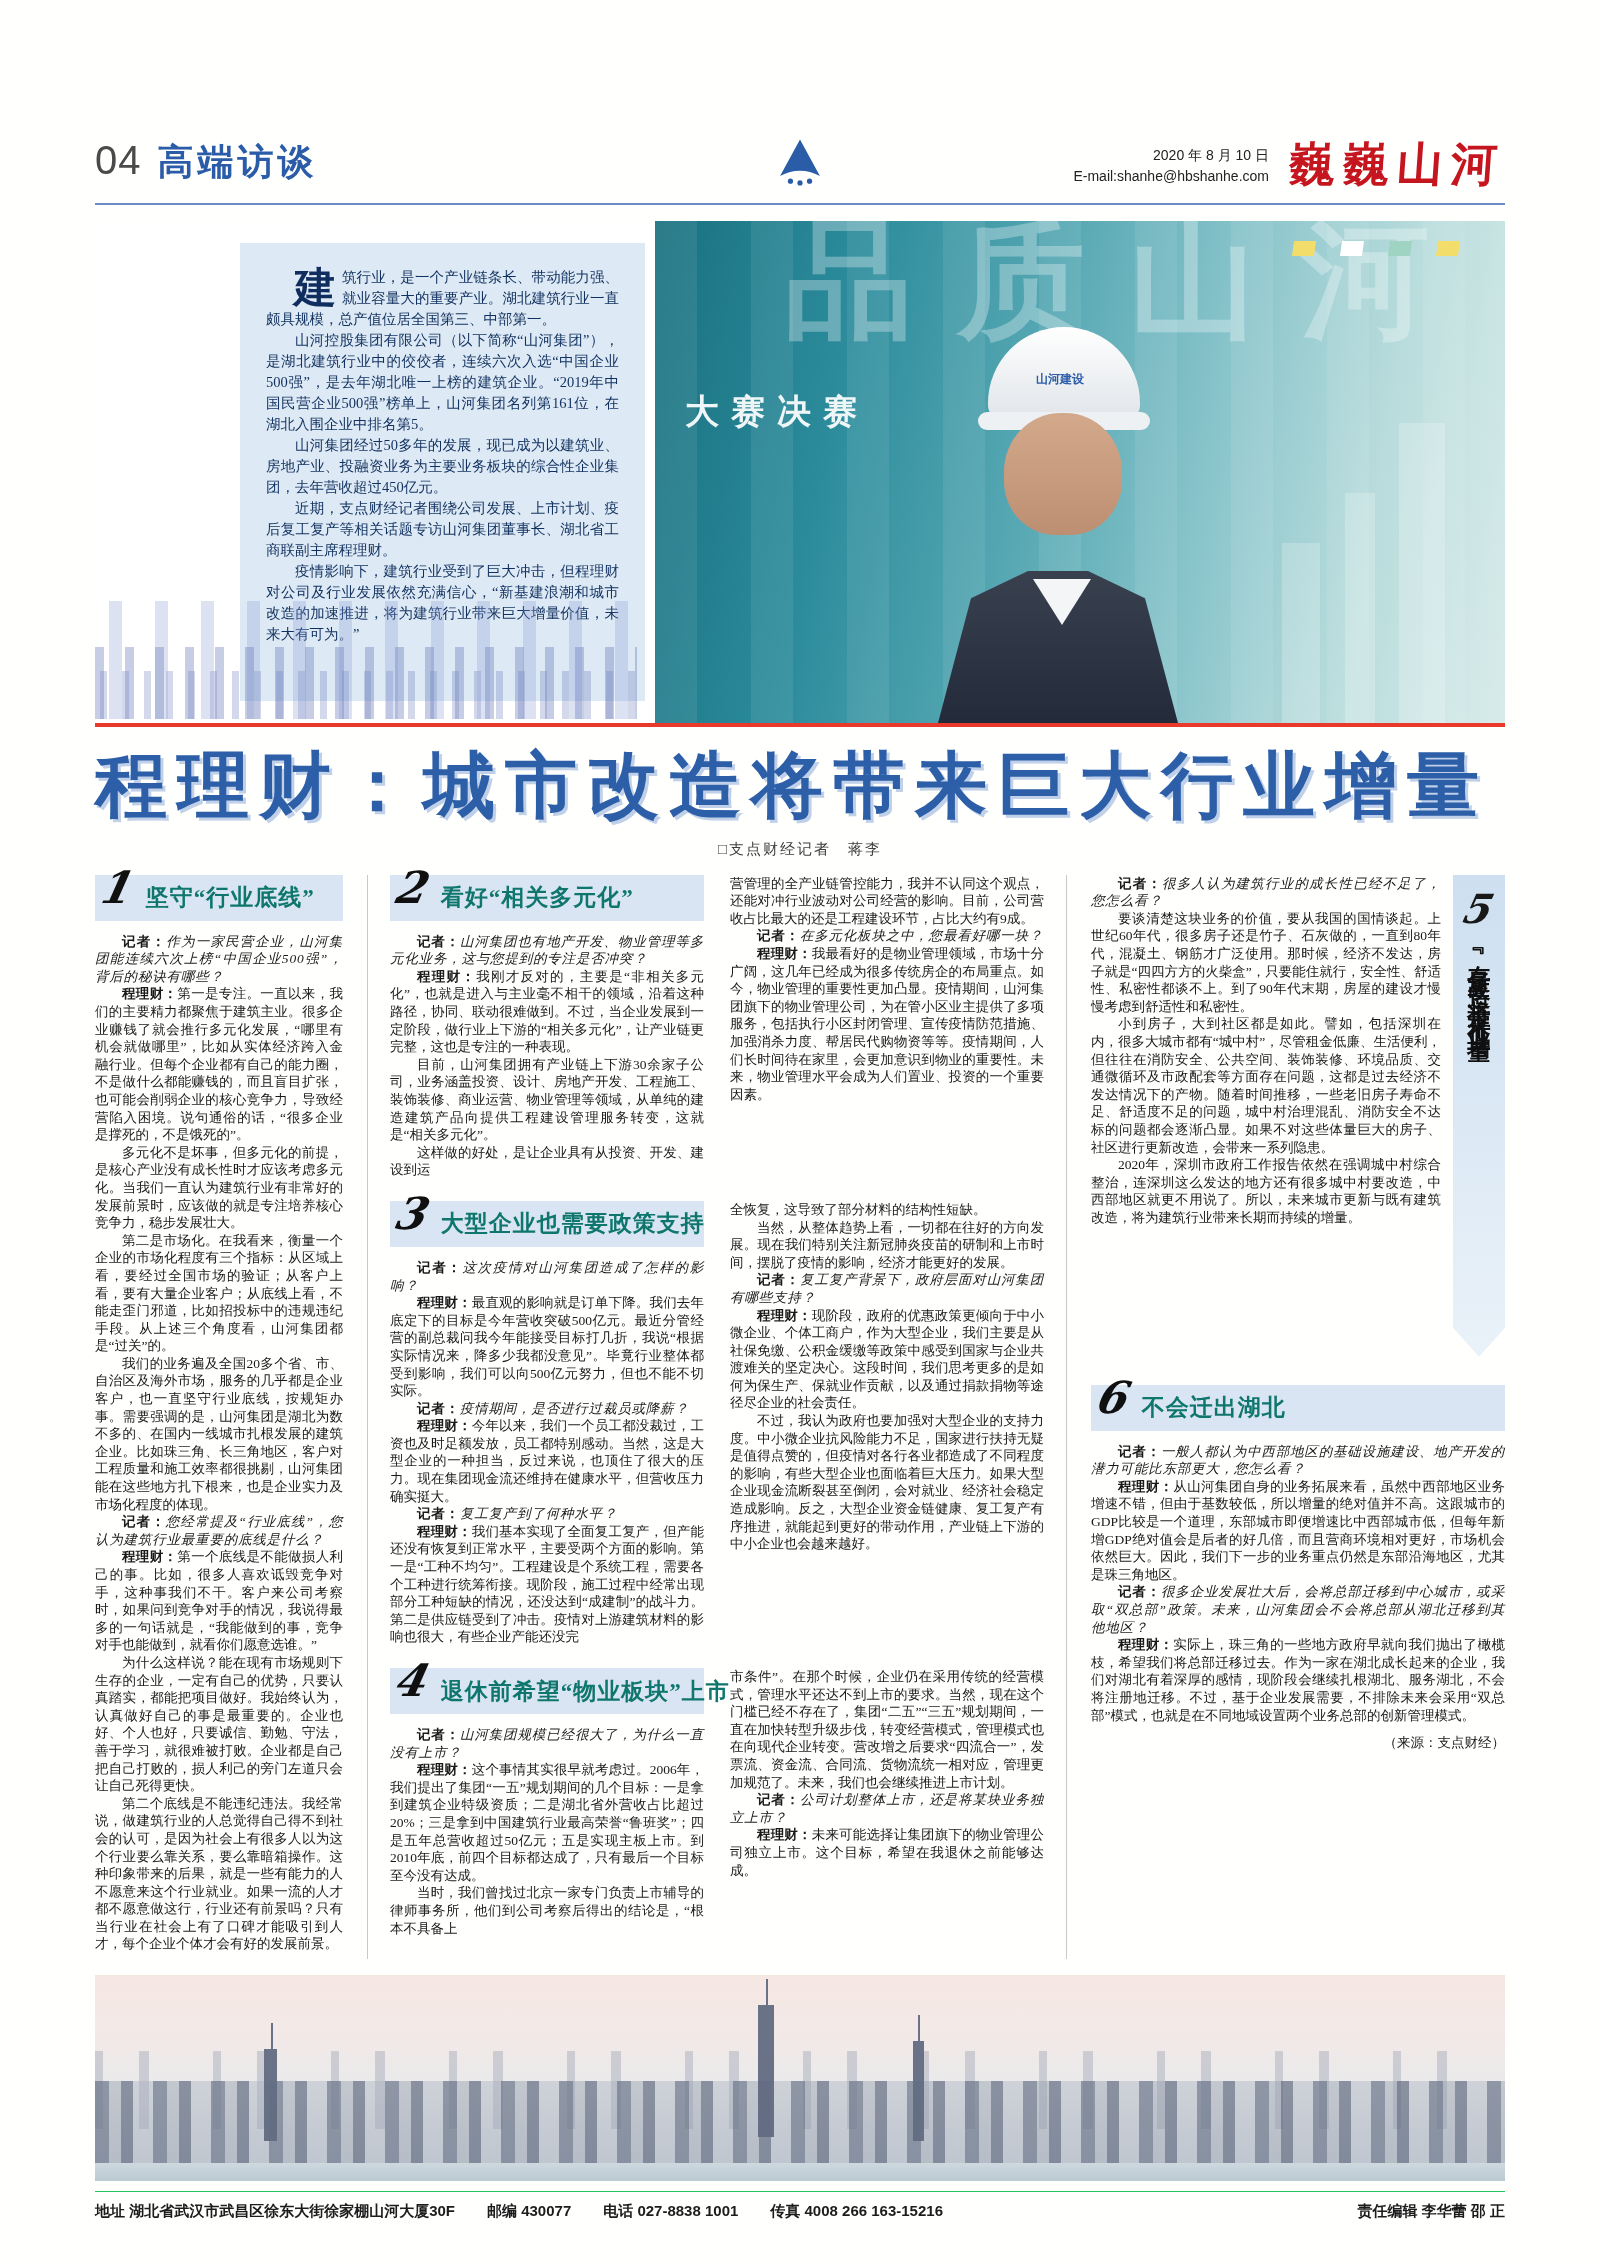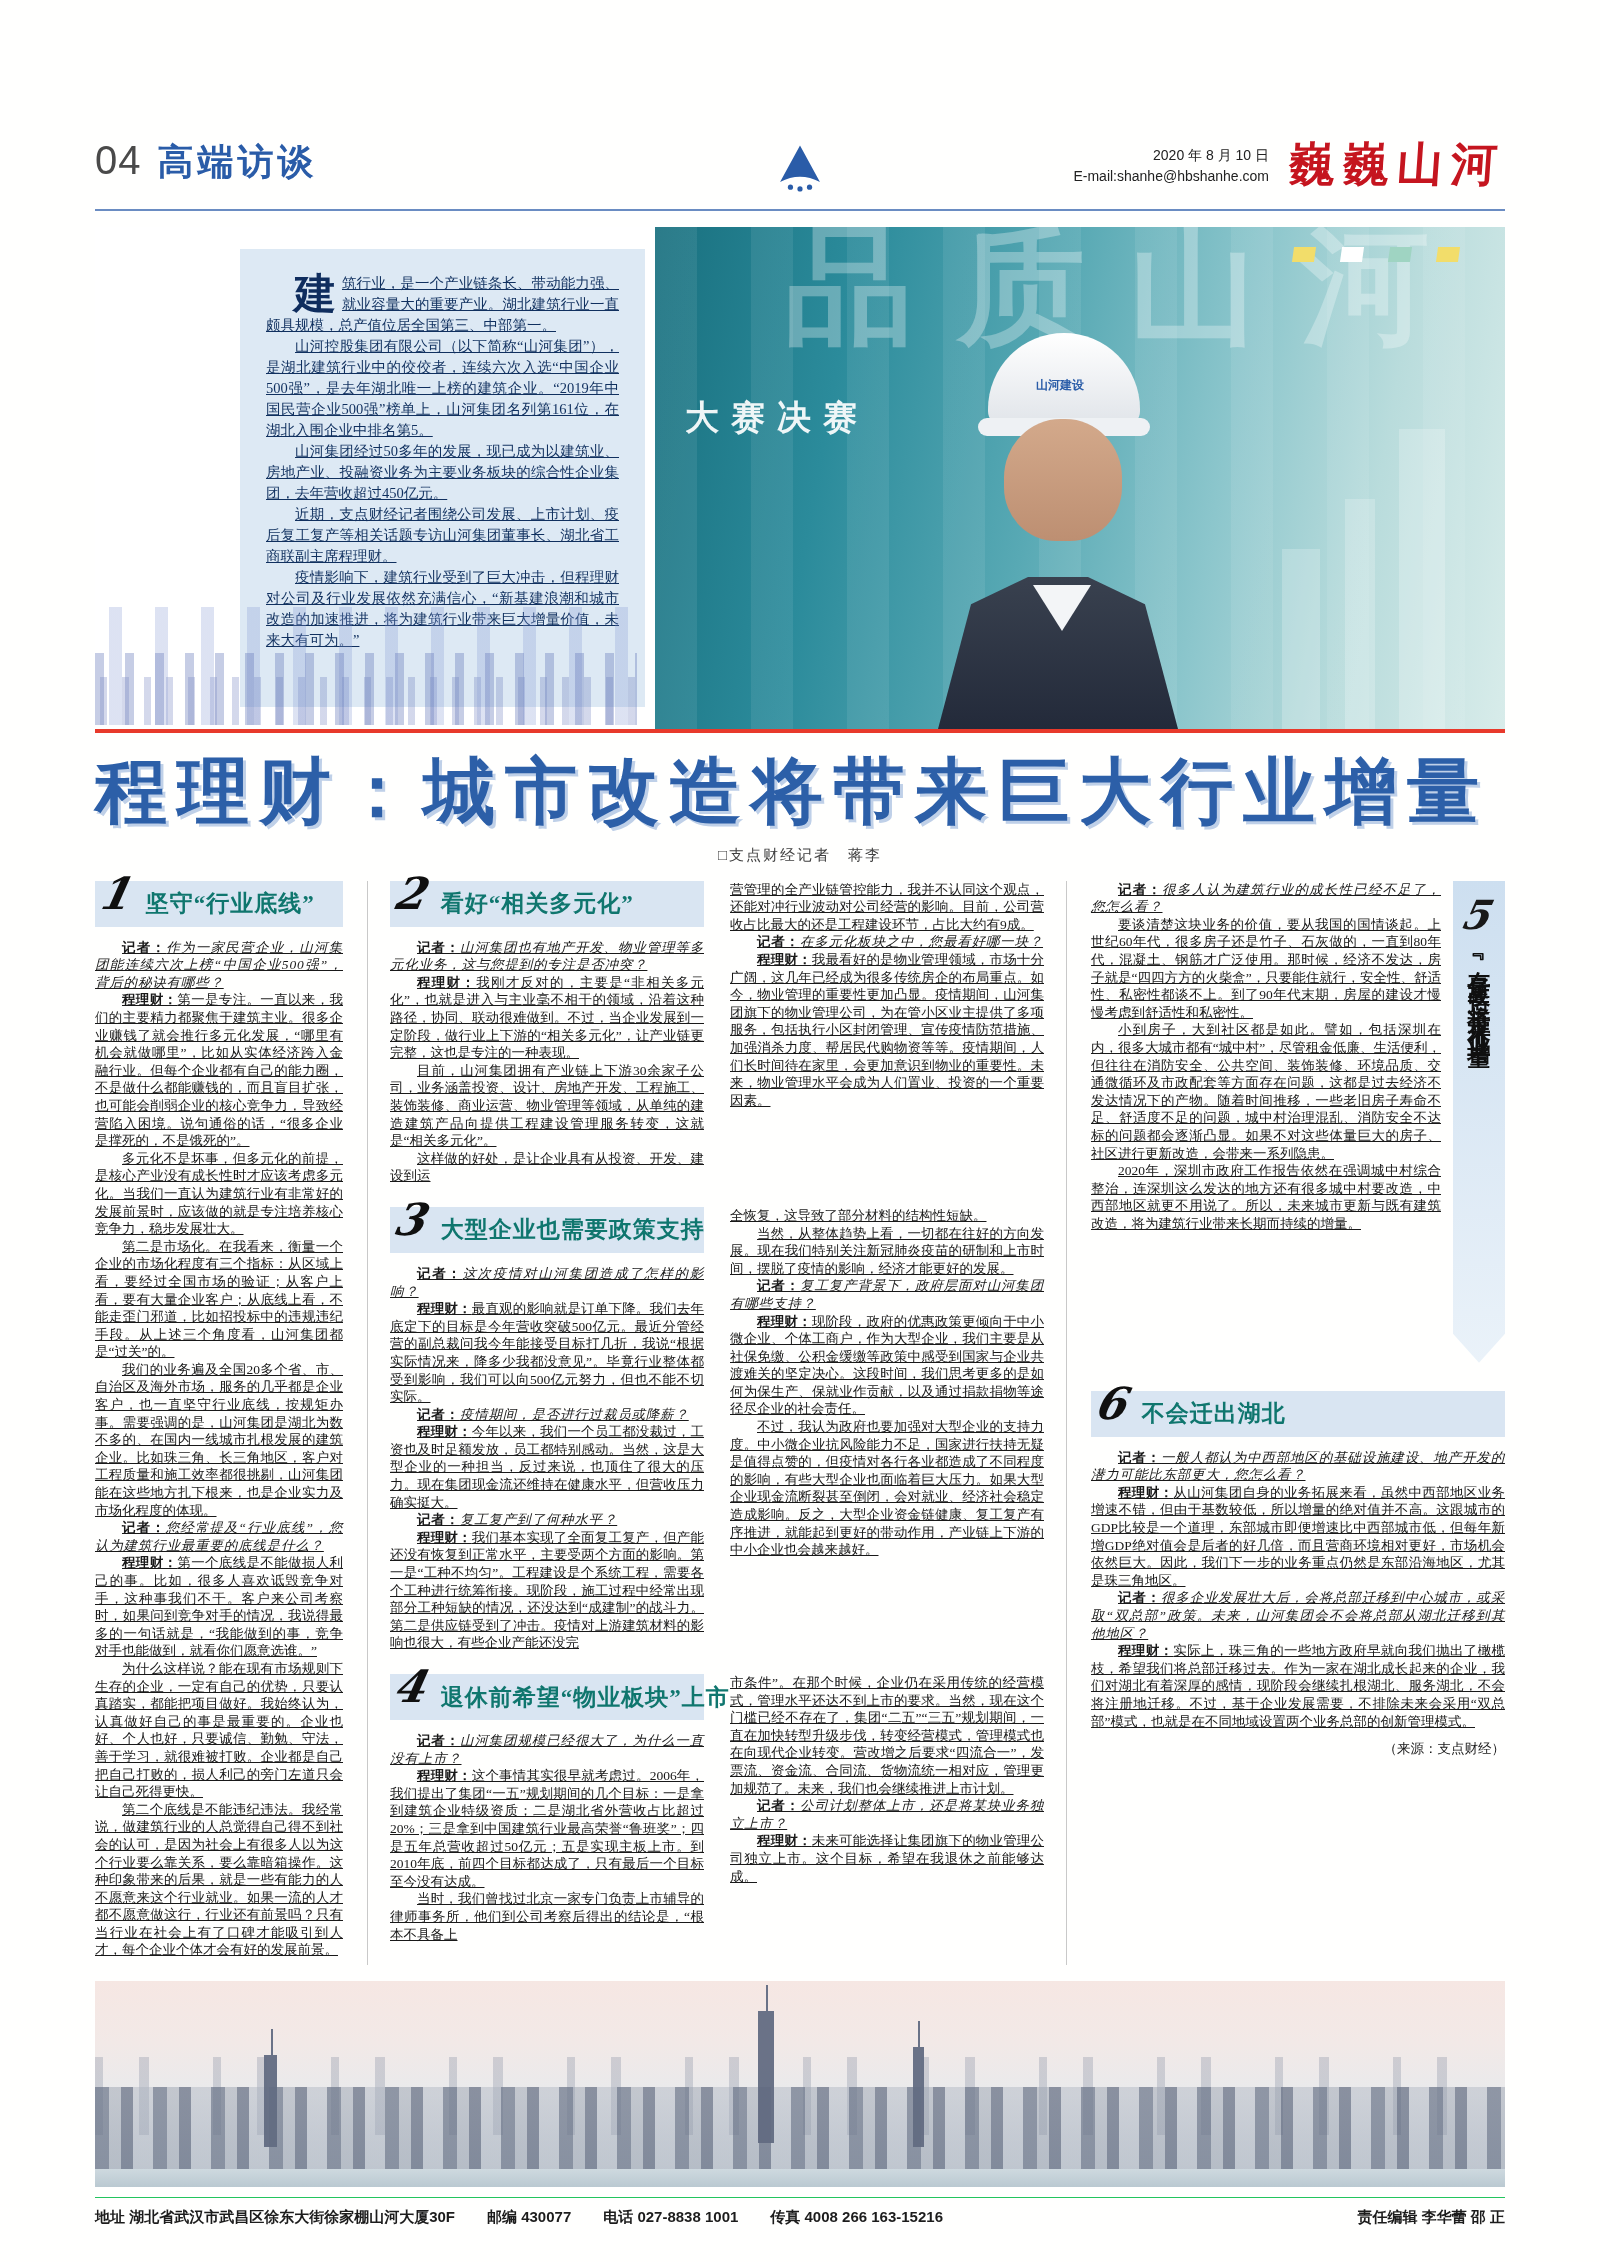--- a/index.html
+++ b/index.html
@@ -1,19 +1,19 @@
 <!DOCTYPE html>
 <html><head>
 <meta charset="utf-8">
 <style>
   html,body{margin:0;padding:0;background:#e9e9e9;}
   *{box-sizing:border-box;}
   .page{width:1600px;height:2262px;margin:0 auto;background:#fffffe;padding:138px 95px 0;overflow:hidden;position:relative;font-family:"Liberation Serif",serif;color:#191919;}
   
-  .masthead-row{display:flex;align-items:flex-end;justify-content:space-between;border-bottom:2px solid #6a8cc2;padding-bottom:22px;position:relative;}
+  .masthead-row{display:flex;align-items:flex-end;justify-content:space-between;border-bottom:2px solid #6a8cc2;padding-bottom:16px;position:relative;}
   .mh-left{display:flex;align-items:baseline;gap:16px;font-family:"Liberation Sans",sans-serif;}
   .page-no{font-size:40px;color:#4a4a4a;letter-spacing:1px;}
   .section-name{font-size:36px;font-weight:bold;color:#2a5ca8;letter-spacing:4px;}
   .mh-logo{position:absolute;left:50%;transform:translateX(-50%);bottom:10px;}
   .mh-right{display:flex;align-items:flex-end;gap:20px;}
   .date-block{text-align:right;font-family:"Liberation Sans",sans-serif;font-size:14px;color:#222;line-height:1.5;}
   .masthead-title{font-size:46px;font-weight:bold;color:#c5151f;font-family:"DejaVu Serif",serif;letter-spacing:8px;transform:skewX(-4deg);line-height:1;}
   
   .feature{display:flex;margin-top:16px;height:502px;position:relative;}
   .feature-left{width:560px;position:relative;background:#fff;}
@@ -48,21 +48,21 @@
   .col-1{width:248px;flex-shrink:0;}
   .mid{width:700px;flex-shrink:0;border-left:1px solid #c9c9c9;border-right:1px solid #c9c9c9;padding:0 22px;}
   .band{display:flex;gap:26px;margin-bottom:22px;}
   .bcol{flex:1;min-width:0;}
   .right-region{flex:1;min-width:0;}
   .right-top{display:flex;gap:12px;}
   .right-top .r-text{flex:1;min-width:0;}
   .sechead{background:#d9e5f2;padding:5px 10px 5px 6px;display:flex;align-items:center;margin-bottom:12px;min-height:46px;}
   .sec-num{font-family:"DejaVu Serif",serif;font-style:italic;font-weight:bold;font-size:44px;line-height:1;margin:-20px 12px 0 2px;transform:skewX(-14deg);color:#101010;}
   .sec-title{font-size:23px;font-weight:bold;letter-spacing:1px;color:#0f766e;white-space:nowrap;}
-  .para{font-size:13.5px;line-height:17.6px;text-align:justify;text-indent:2em;margin:0;color:#191919;text-decoration:underline;}
+  .para{font-size:13.5px;line-height:17.6px;text-align:justify;text-indent:2em;margin:0;color:#191919;}
   .para.cont{text-indent:0;}
   .para.q{font-style:italic;letter-spacing:.8px;}
   .spk{font-family:"Liberation Sans",sans-serif;font-weight:bold;font-style:normal;}
   .sidebar-band{width:52px;flex-shrink:0;height:482px;background:linear-gradient(180deg,#cddff0,#eaf2f9);clip-path:polygon(0 0,100% 0,100% 94%,50% 100%,0 94%);display:flex;flex-direction:column;align-items:center;padding-top:14px;}
   .sb-num{font-family:"DejaVu Serif",serif;font-style:italic;font-weight:bold;font-size:40px;transform:skewX(-14deg);line-height:1;}
   .sb-title{writing-mode:vertical-rl;font-size:23px;font-weight:bold;letter-spacing:7px;margin-top:10px;color:#101010;}
   .sec6-wrap{margin-top:28px;}
   .source-line{text-align:right;font-size:13.5px;margin-top:10px;}
   
   .bottom-photo{height:206px;margin-top:16px;position:relative;overflow:hidden;background:linear-gradient(180deg,#f6e7e3 0%,#f2e9e7 30%,#e9eaec 55%,#d9dee3 78%,#ccd4da 100%);}

